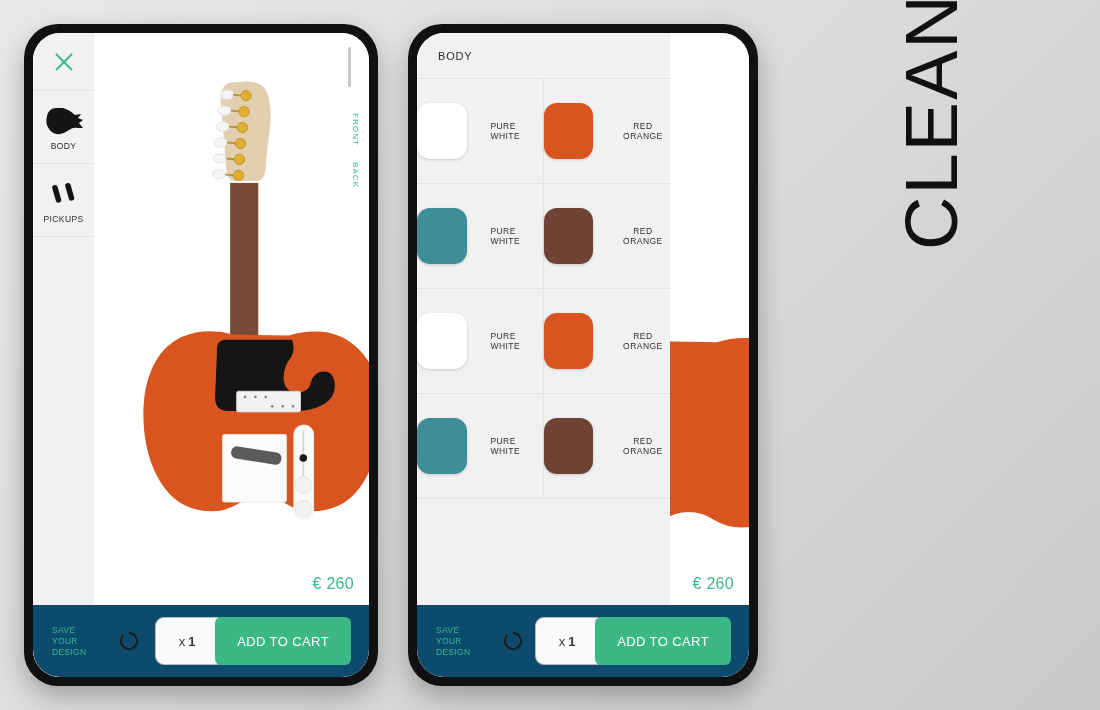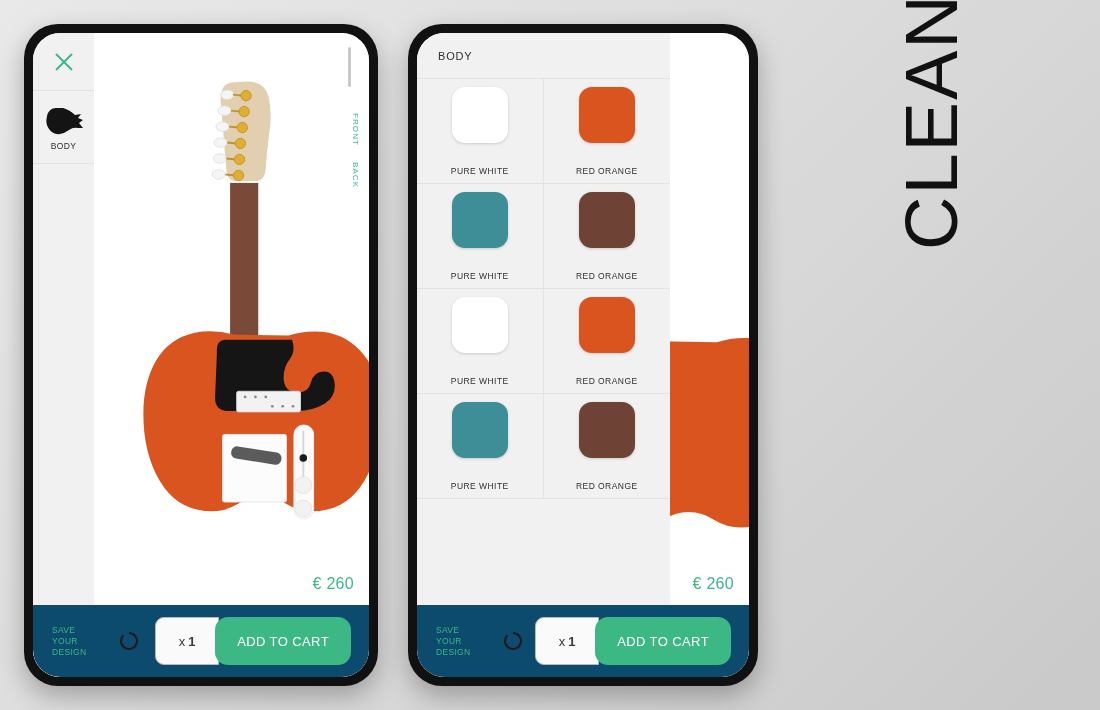--- a/index.html
+++ b/index.html
@@ -108,21 +108,21 @@
   .qty{
     width:64px;height:48px;box-sizing:border-box;
     border:1px solid #b9b9b9;border-radius:9px 0 0 9px;
     background:#fafafa;
     display:flex;align-items:center;justify-content:center;
     font-size:13px;color:#3a3a3a;cursor:pointer;
   }
   .qty b{font-weight:bold;margin-left:3px;}
   .addcart{
     height:48px;padding:0 22px;margin-left:-4px;
-    background:#3cb885;border-radius:13px;
+    background:#3cb885;border-radius:6px;
     display:flex;align-items:center;justify-content:center;
     color:#fff;font-size:13px;letter-spacing:.4px;
     text-transform:uppercase;cursor:pointer;border:none;
     font-family:inherit;
   }
 
   
   .sw-panel{
     position:absolute;left:0;top:0;width:253px;bottom:72px;
     background:#f1f1f1;border-top-left-radius:27px;
@@ -132,21 +132,21 @@
     height:46px;display:flex;align-items:center;
     padding-left:21px;box-sizing:border-box;
     font-size:11px;letter-spacing:.8px;color:#2e2e2e;
     text-transform:uppercase;
     border-bottom:1px solid #e3e3e3;
   }
   .sw-grid{display:grid;grid-template-columns:1fr 1fr;}
   .sw-cell{
     height:105px;box-sizing:border-box;
     border-right:1px solid #e3e3e3;border-bottom:1px solid #e3e3e3;
-    display:flex;flex-direction:column;align-items:center;
+    display:flex;flex-direction:row;align-items:center;
     justify-content:center;gap:23px;cursor:pointer;
   }
   .sw-cell:nth-child(2n){border-right:none;text-align:center;}
   .sw-chip{
     width:56px;height:56px;border-radius:13px;
     box-shadow:0 1px 3px rgba(0,0,0,.16);
   }
   .sw-name{font-size:8.5px;letter-spacing:.45px;color:#2e2e2e;text-transform:uppercase;}
 
   
@@ -257,20 +257,29 @@
         <div class="rail-item">
           <div class="rail-ico">
             <svg width="40" height="30" viewBox="0 0 40 30">
               <path d="M12 3 q-7 0 -9 8 q-2 8 2 13 q4 6 11 5 q5 -1 9 -4 q4 -3 9 -2 l5 0 l-4 -5 l4 -3 l-5 -2 l3 -4 l-6 1 q-5 -5 -12 -7 z" fill="#141414"></path>
             </svg>
           </div>
           <div class="rail-lbl">Body</div>
         </div>
 
 
+        <div class="rail-item">
+          <div class="rail-ico">
+            <svg width="40" height="26" viewBox="0 0 40 26">
+              <rect x="10" y="5" width="5.5" height="18" rx="2.5" transform="rotate(-16 12 14)" fill="#141414"></rect>
+              <rect x="23" y="3" width="5.5" height="18" rx="2.5" transform="rotate(-16 25 12)" fill="#141414"></rect>
+            </svg>
+          </div>
+          <div class="rail-lbl">Pickups</div>
+        </div>
 
         <div class="rail-item rail-filler"></div>
       </div>
 
       <div class="bottombar">
         <div class="save-link">
           <div>Save</div>
           <div>Your</div>
           <div>Design</div>
         </div>

